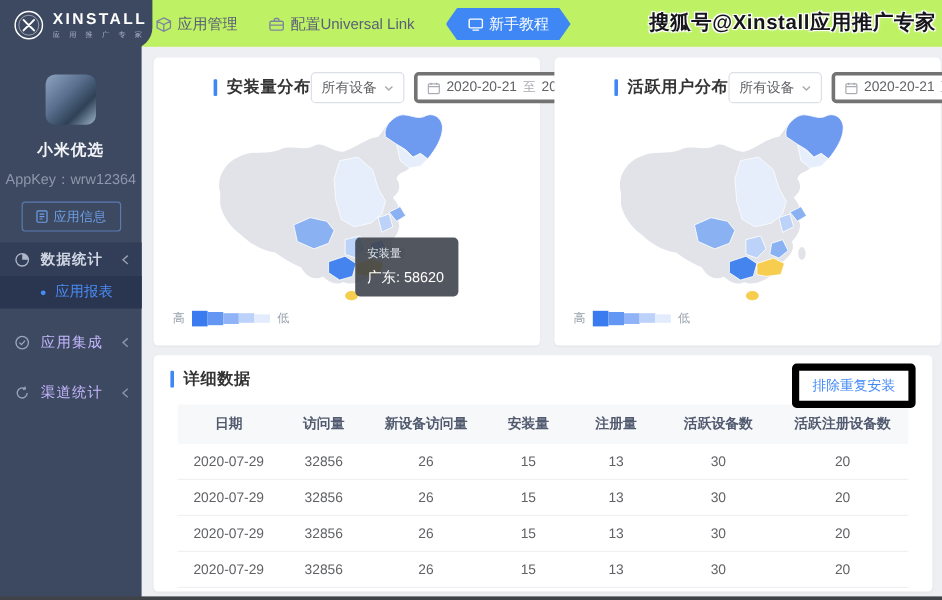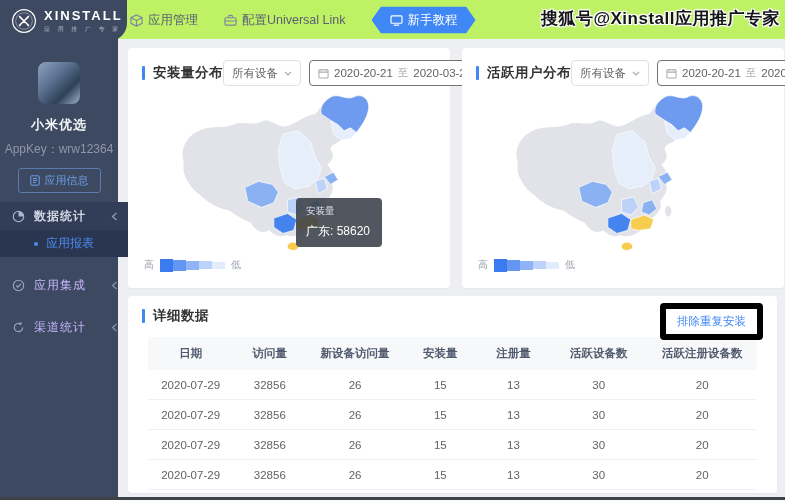--- a/index.html
+++ b/index.html
@@ -23,46 +23,46 @@
   .logo-text-wrap { display:flex; flex-direction:column; }
   .logo-title { color:#fff; font-size:13px; font-weight:700; letter-spacing:2px; }
   .logo-subtitle { color:#aeb6c8; font-size:6px; letter-spacing:3px; margin-top:2px; white-space:nowrap; }
   .profile { position:absolute; left:0; top:62px; width:118px; text-align:center; }
   .avatar { width:42px; height:42px; border-radius:8px; margin:0 auto; background:
     linear-gradient(135deg,#8fa3c0 0%,#5a708f 40%,#2e4156 70%,#9fb5c9 100%); }
   .app-name { color:#f2f4f8; font-size:13px; font-weight:700; margin-top:12px; letter-spacing:1px; }
   .appkey { color:#8e97ab; font-size:12px; margin-top:7px; }
   .app-info-btn { display:inline-flex; align-items:center; gap:5px; margin-top:10px; padding:4px 11px;
     border:1px solid #5a7bb0; border-radius:3px; color:#6d9fe8; font-size:11px; cursor:pointer; background:transparent; }
-  .menu { position:absolute; left:0; top:202px; width:128px; }
+  .menu { position:absolute; left:0; top:202px; width:118px; }
   .menu-section { width:100%; }
   .menu-section.active-section { background:#323e58; }
   .menu-row { height:28px; display:flex; align-items:center; padding:0 10px 0 12px; color:#cfd5e2; font-size:12px; cursor:pointer; }
   .menu-row .mi { width:13px; height:13px; margin-right:9px; flex:none; }
   .menu-row .mlabel { flex:1; font-weight:700; letter-spacing:1px; }
   .menu-row .chev { flex:none; opacity:.8; }
   .menu-sub { height:27px; display:flex; align-items:center; padding-left:34px; background:#2a3650; cursor:pointer; }
   .menu-sub .dot { width:4px; height:4px; border-radius:50%; background:#4b8bf4; margin-right:8px; }
   .menu-sub .slabel { color:#4b8bf4; font-size:12px; }
   .menu-gap { height:14px; }
   .menu-plain { background:transparent; }
   .menu-plain .mlabel { font-weight:400; color:#c4b5fd; }
 
   
   .main { position:absolute; left:118px; top:40px; width:667px; height:460px; background:#edeff3; padding:8px 8px 0 10px; }
   .cards-row { display:flex; gap:12px; }
   .card { background:#fff; border-radius:4px; box-shadow:0 1px 2px rgba(0,0,0,.04); position:relative; }
   .map-card { width:322px; height:240px; }
-  .card-header { display:flex; align-items:center; padding:12px 10px 0 14px; }
+  .card-header { display:flex; align-items:center; padding:12px 10px 0 14px;margin-left:36px; }
   .title-wrap { display:flex; align-items:center; gap:8px; flex:1; }
   .accent-bar { width:3px; height:14px; background:#3f87f5; border-radius:1px; }
   .card-title { font-size:13.5px; font-weight:700; color:#333; letter-spacing:.5px; white-space:nowrap; }
   .select-box { display:flex; align-items:center; gap:6px; border:1px solid #dcdfe6; border-radius:4px; height:26px;
     padding:0 8px; font-size:11.5px; color:#606266; cursor:pointer; background:#fff; margin-right:8px; white-space:nowrap; }
-  .date-box { display:flex; align-items:center; gap:5px; border:1px solid #737373; border-radius:4px; height:26px;
+  .date-box { display:flex; align-items:center; gap:5px; border:3px solid #737373; border-radius:4px; height:26px;
     padding:0 8px; font-size:11.5px; color:#606266; cursor:pointer; background:#fff; white-space:nowrap; }
   .date-sep { color:#a8abb2; font-size:10.5px; }
   .map-area { position:relative; height:196px; }
   .map-area svg.map { position:absolute; left:10px; top:2px; }
   .map-legend { position:absolute; left:16px; bottom:10px; display:flex; align-items:center; gap:6px; }
   .legend-label { font-size:10px; color:#98a0ad; }
   .wedge { display:flex; align-items:center; }
   .wedge span { display:inline-block; }
   .map-tooltip { position:absolute; left:168px; top:112px; width:86px; background:rgba(58,63,72,.88); border-radius:4px;
     padding:7px 10px; z-index:5; }

